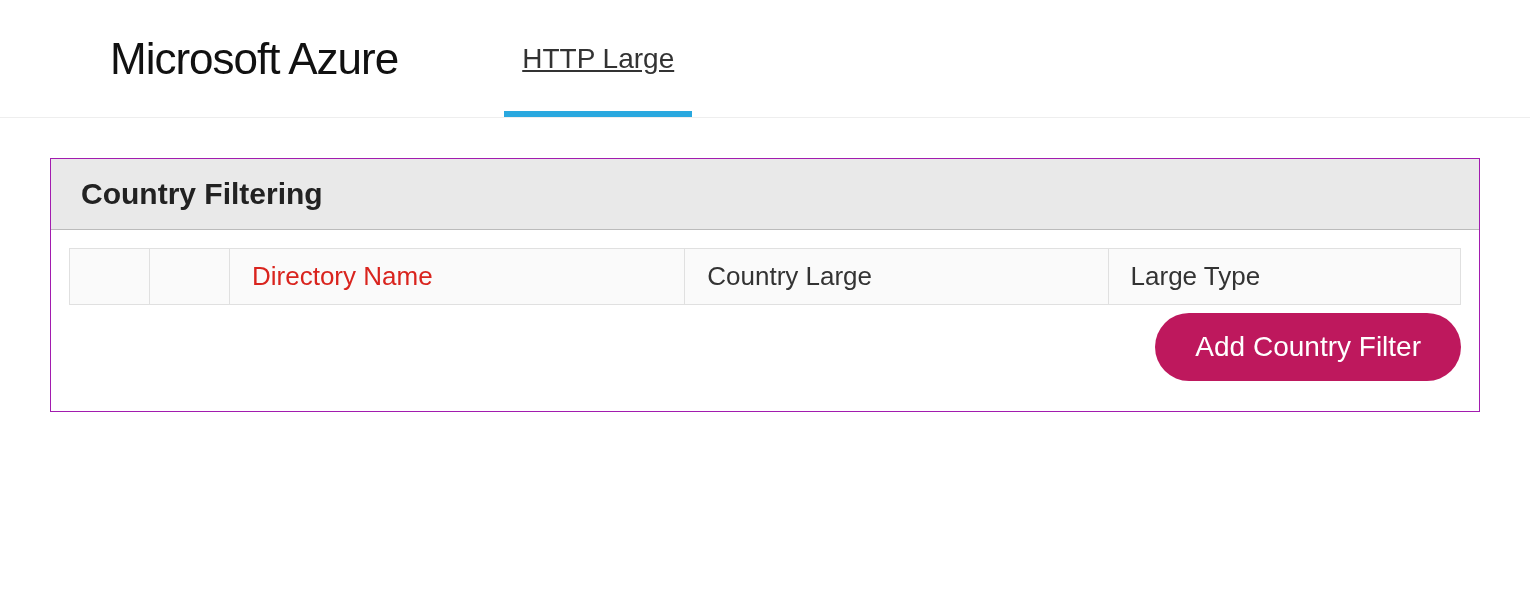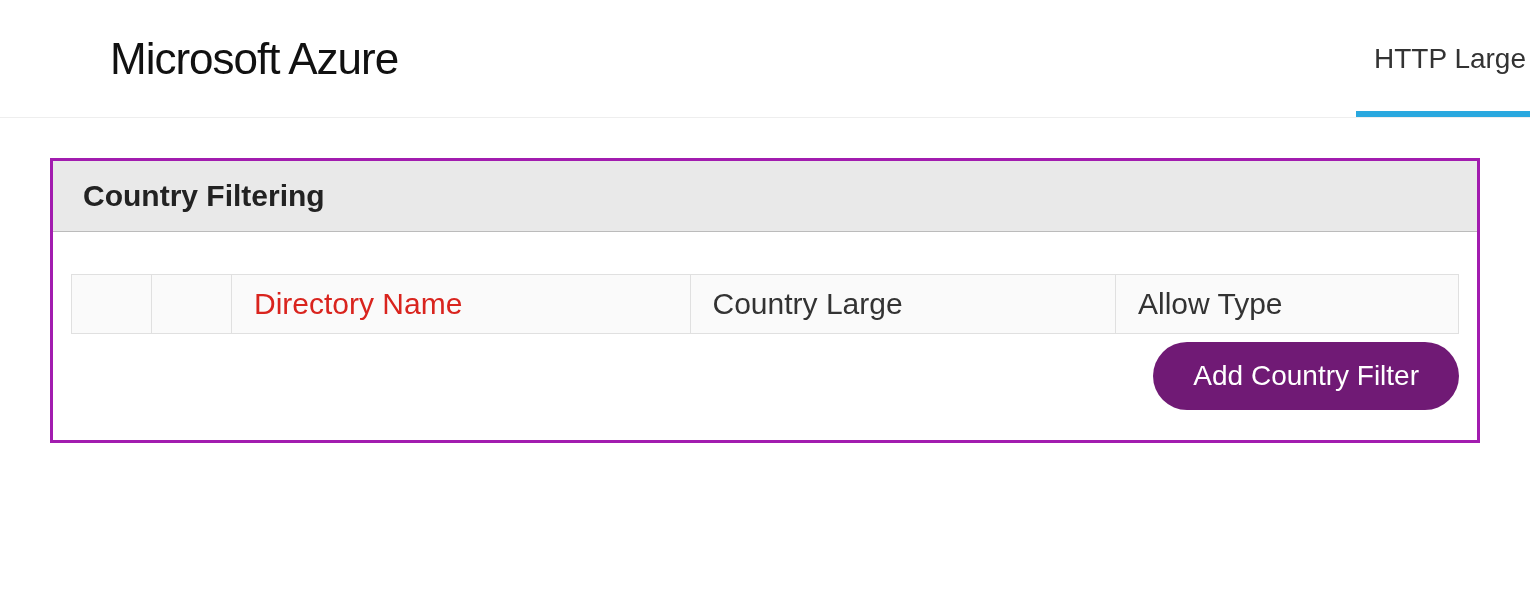--- a/index.html
+++ b/index.html
@@ -7,83 +7,81 @@
       font-family: -apple-system, BlinkMacSystemFont, "Segoe UI", Helvetica, Arial, sans-serif;
       background: #fff;
       color: #333;
     }
     .top-bar {
       display: flex;
       align-items: center;
       padding: 0 0 0 110px;
       height: 118px;
       border-bottom: 1px solid #eee;
-      justify-content: space-between;
     }
     .logo {
       font-size: 44px;
       font-weight: 400;
       letter-spacing: -1px;
       color: #111;
       margin-right: 120px;
     }
-    .tabs { display: flex; gap: 50px; height: 100%; align-items: stretch; }
+    .tabs { display: flex; gap: 50px; height: 100%; align-items: stretch; text-decoration: underline; }
     .tab {
       display: flex;
       align-items: center;
       font-size: 28px;
       color: #333;
       cursor: pointer;
       position: relative;
       padding: 0 4px;
     }
     .tab.active::after {
       content: "";
       position: absolute;
       left: -14px; right: -14px; bottom: 0;
       height: 6px;
       background: #29a8df;
     }
     .panel {
       margin: 40px 50px 0 50px;
-      border: 3px solid #a21caf;
+      border: 1px solid #a21caf;
     }
     .panel-header {
       background: #e9e9e9;
       padding: 18px 30px;
       font-size: 30px;
       font-weight: 700;
       color: #222;
       border-bottom: 1px solid #bbb;
     }
     .panel-body { padding: 18px 18px 30px 18px; }
     table {
       width: 100%;
       border-collapse: collapse;
-      font-size: 30px;
-      margin-top: 24px;
+      font-size: 26px;
     }
     th, td {
       border: 1px solid #e0e0e0;
       padding: 12px 22px;
       text-align: left;
       vertical-align: middle;
     }
     th { font-weight: 400; background: #fafafa; color: #333; }
     th.sorted { color: #d9241e; font-weight: 500; }
     tr:nth-child(even) td { background: #f5f5f5; }
     .icon-cell { width: 80px; text-align: center; padding: 8px 0; }
     .pencil-icon, .delete-icon { display: inline-block; vertical-align: middle; }
     .actions-row {
       display: flex;
       justify-content: flex-end;
       margin-top: 8px;
     }
     .add-btn {
-      background: #701a75;
+      background: #be185d;
       color: #fff;
       border: none;
       border-radius: 999px;
       font-size: 28px;
       padding: 18px 40px;
       cursor: pointer;
     }
   </style>
 </head>
 <body>
@@ -98,21 +96,21 @@
 <div class="panel">
   <div class="panel-header">Country Filtering</div>
   <div class="panel-body">
     <table>
       <thead>
         <tr>
           <th class="icon-cell"></th>
           <th class="icon-cell"></th>
           <th class="sorted">Directory Name</th>
           <th>Country Large</th>
-          <th>Allow Type</th>
+          <th>Large Type</th>
         </tr>
       </thead>
       <tbody>
       </tbody>
     </table>
     <div class="actions-row">
       <button class="add-btn">Add Country Filter</button>
     </div>
   </div>
 </div>

